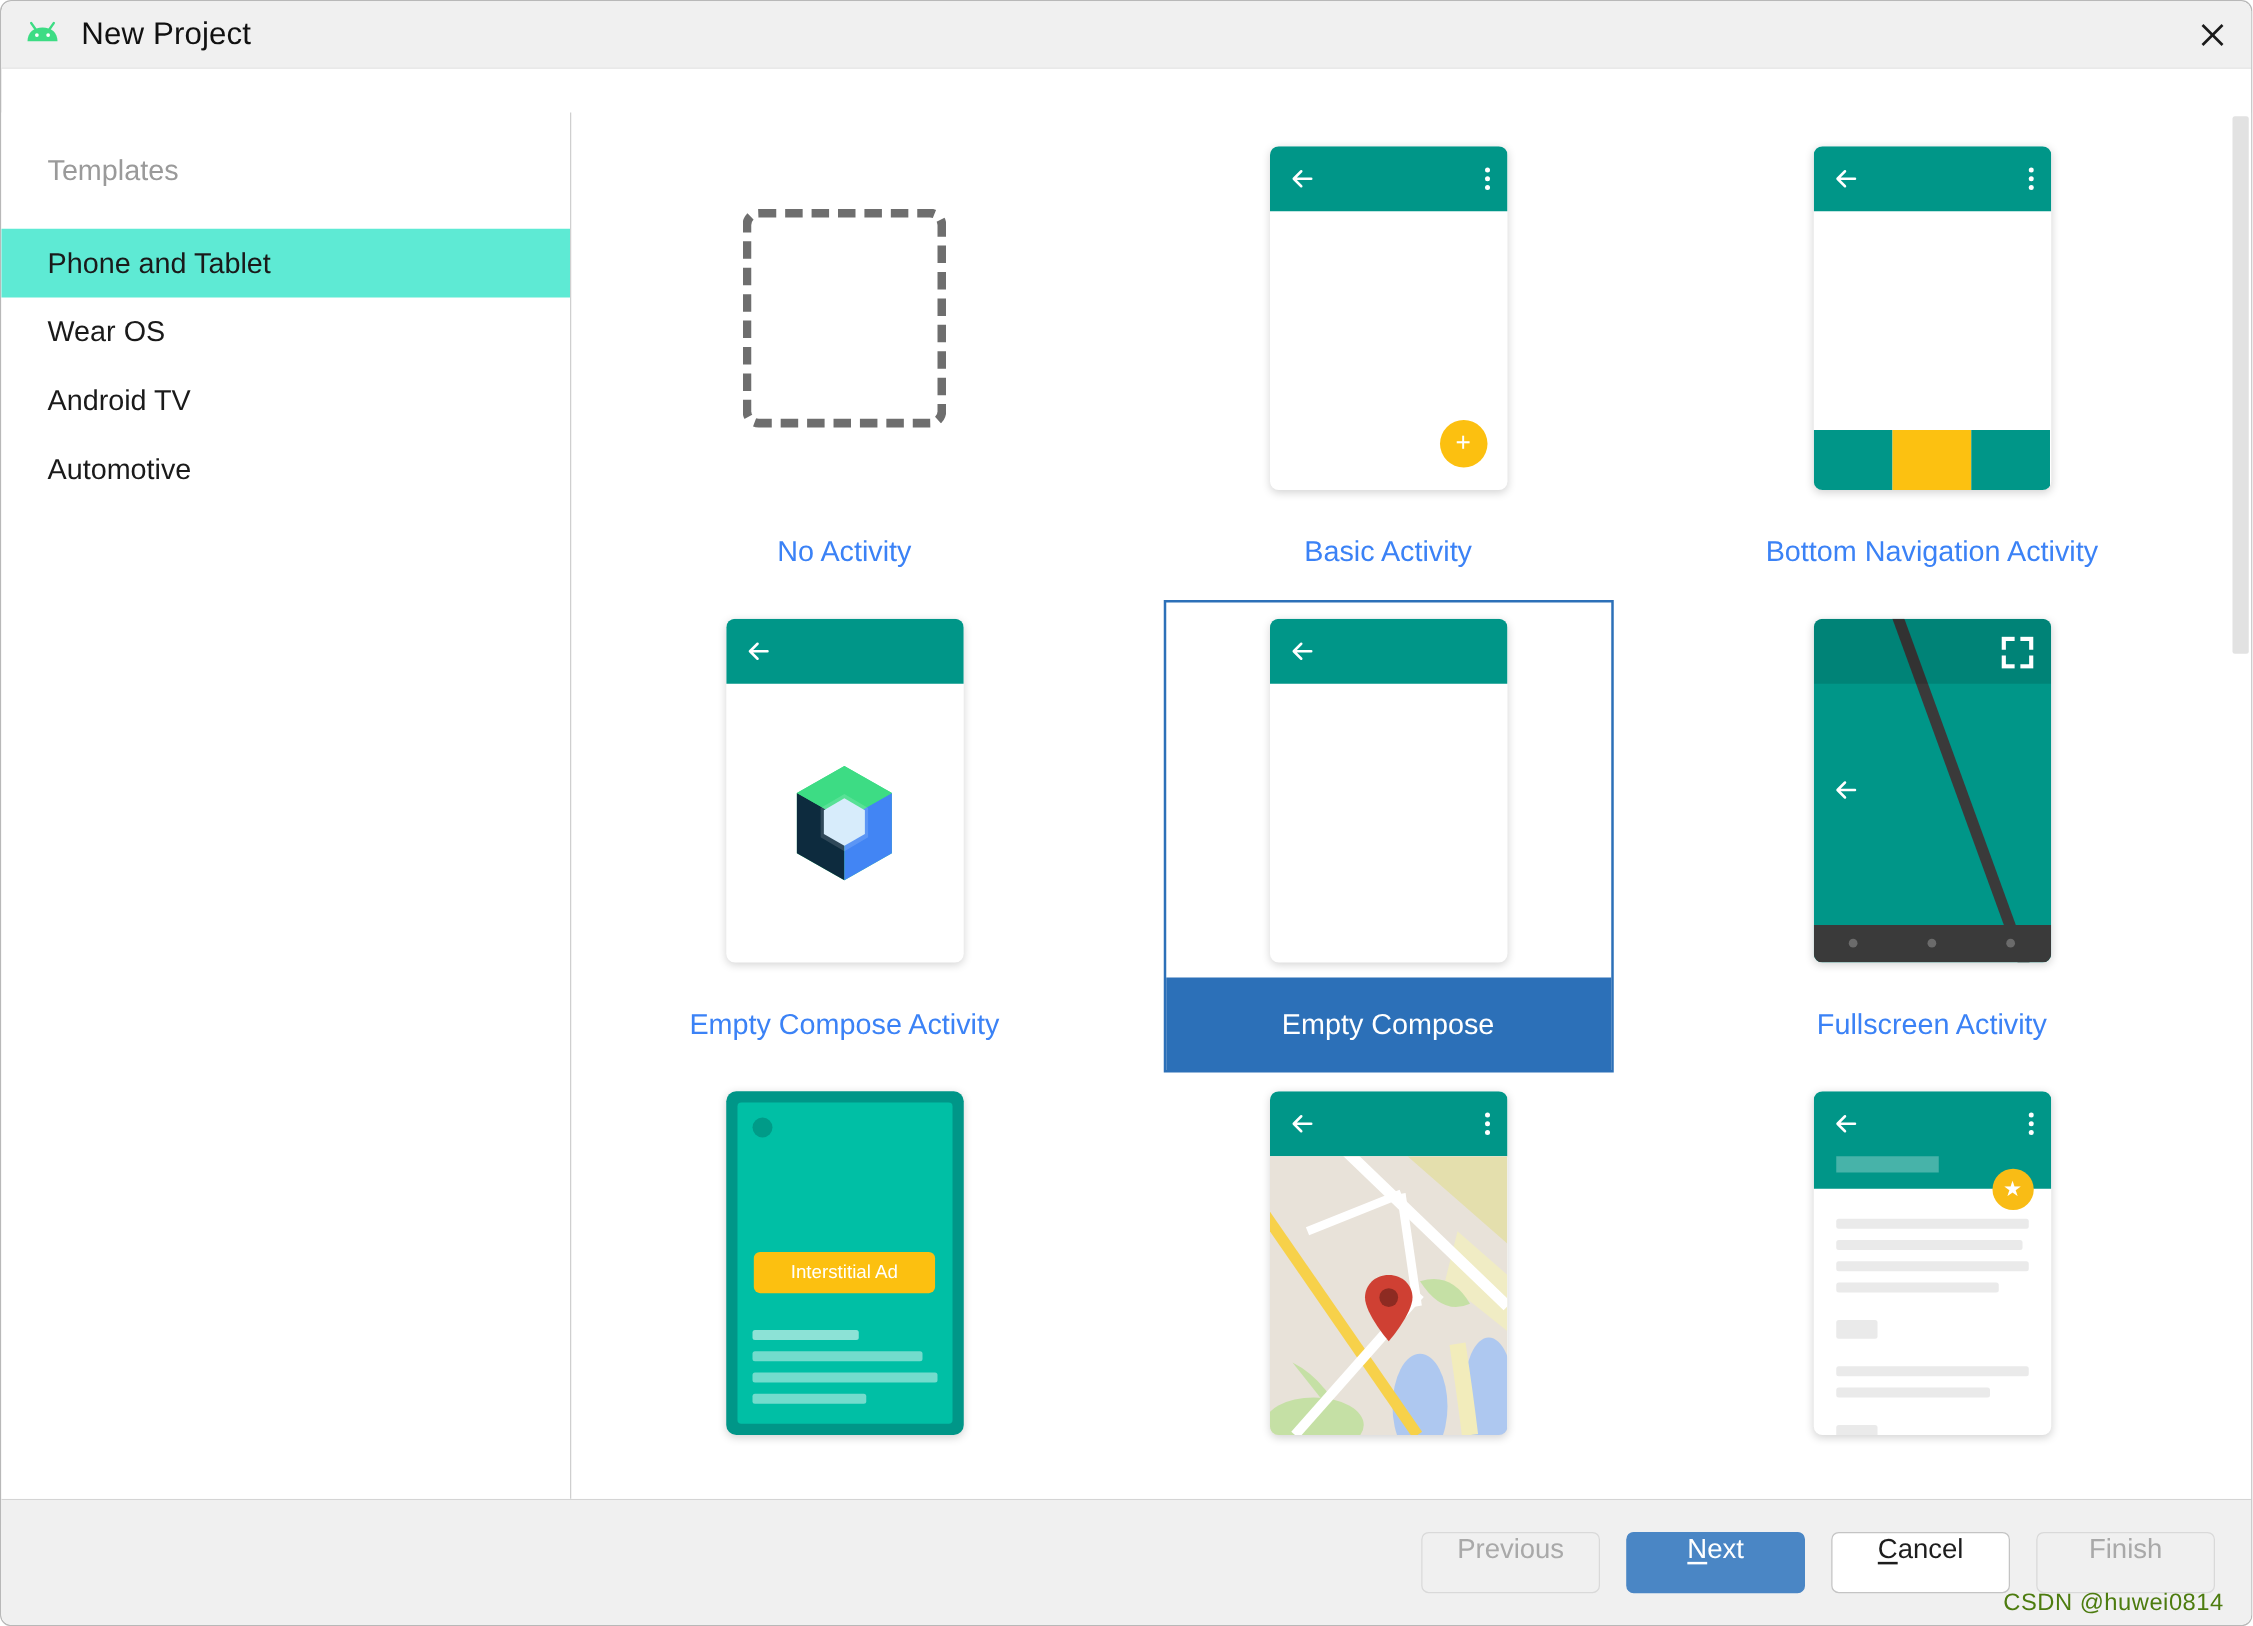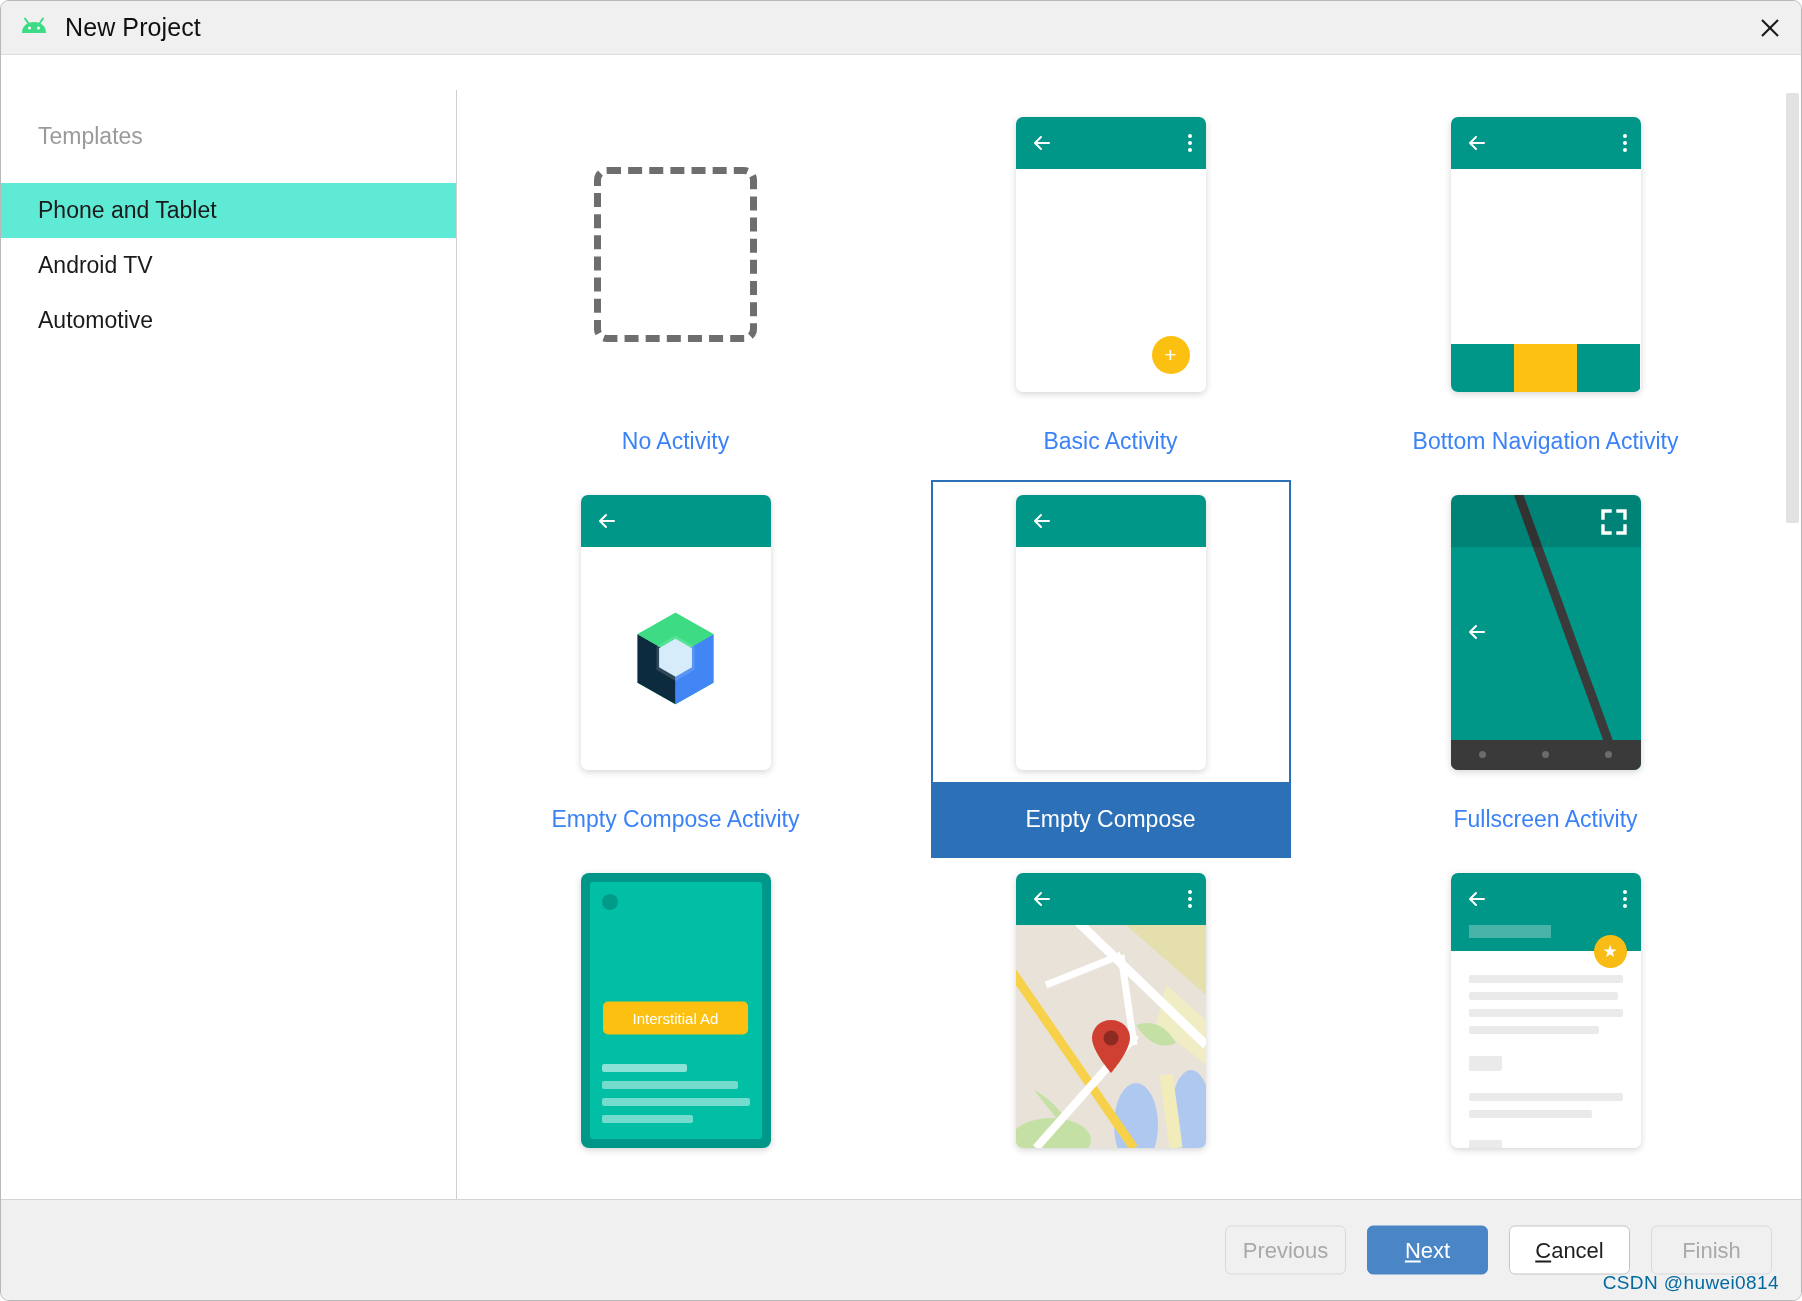--- a/index.html
+++ b/index.html
@@ -360,26 +360,26 @@
     border-radius: 0 0 8px 8px;
   }
   #footer-btns {
     position: absolute;
     right: 29px; top: 50%;
     transform: translateY(-50%);
     display: flex;
     gap: 21px;
   }
   .btn {
-    width: 121px;
+    width: 143px;
     height: 49px;
     border-radius: 6px;
     font-size: 22px;
     display: flex;
-    align-items: center;
+    align-items: flex-start;
     justify-content: center;
     background: #ffffff;
     border: 1px solid #c4c4c4;
     color: #1d1d1d;
     cursor: default;
   }
   .btn.primary {
     background: #4a86c5;
     border: 1px solid #4a86c5;
     color: #ffffff;
@@ -389,21 +389,21 @@
     border: 1px solid #d9d9d9;
     color: #a9a9a9;
   }
   .btn u { text-underline-offset: 3px; }
 
   #watermark {
     position: absolute;
     right: 22px;
     bottom: 6px;
     font-size: 19px;
-    color: #0369a1;
+    color: #4d7c0f;
     letter-spacing: .4px;
   }
 </style>
 </head>
 <body>
 
 <div id="dialog">
 
   <div id="titlebar">
     <svg id="android-icon" viewBox="0 0 30 22">
@@ -421,20 +421,23 @@
       </svg>
     </div>
   </div>
 
   <div id="body" style="bottom:101px;margin-top:35px;">
 
     <div id="sidebar">
       <div id="sidebar-header">Templates</div>
       <div class="side-item selected">
         <span>Phone and Tablet</span>
+      </div>
+      <div class="side-item">
+        <span>Wear OS</span>
       </div>
       <div class="side-item">
         <span>Android TV</span>
       </div>
       <div class="side-item">
         <span>Automotive</span>
       </div>
     </div>
 
     <div id="grid-panel">

